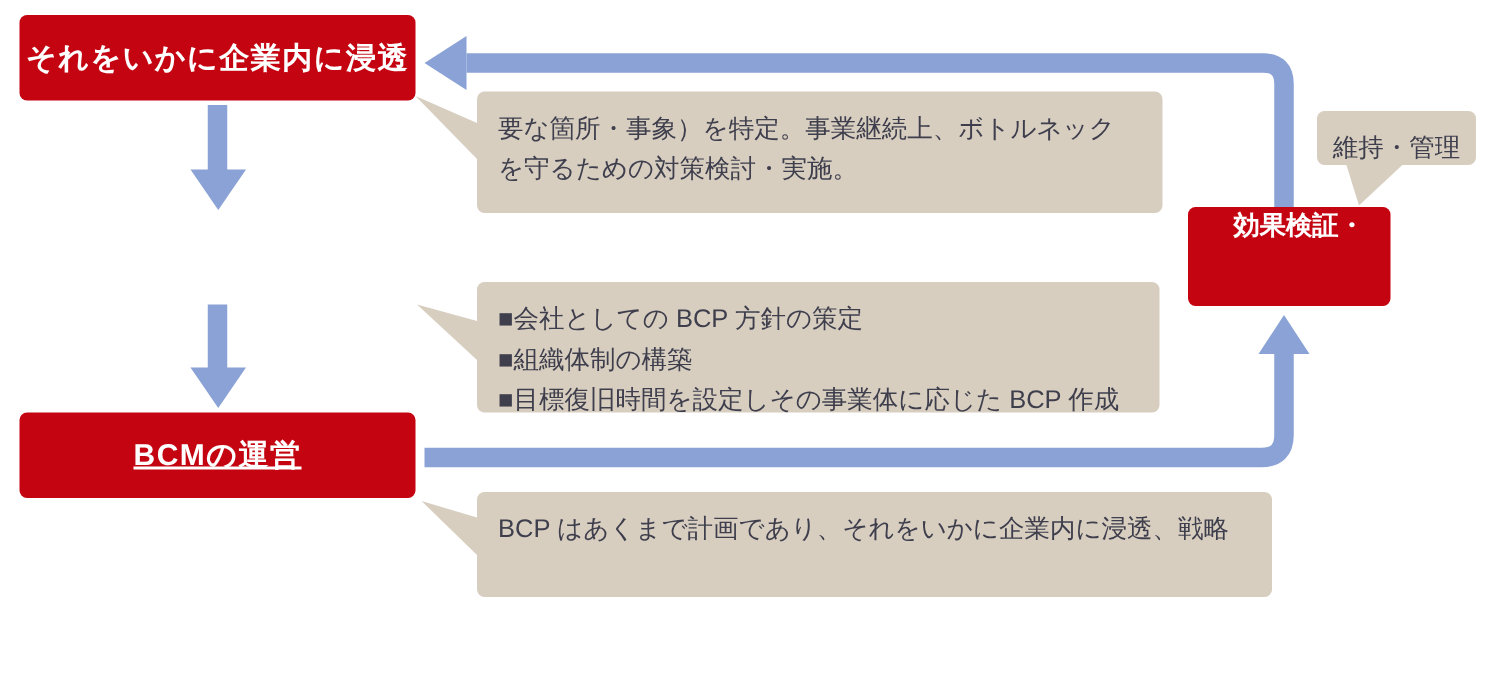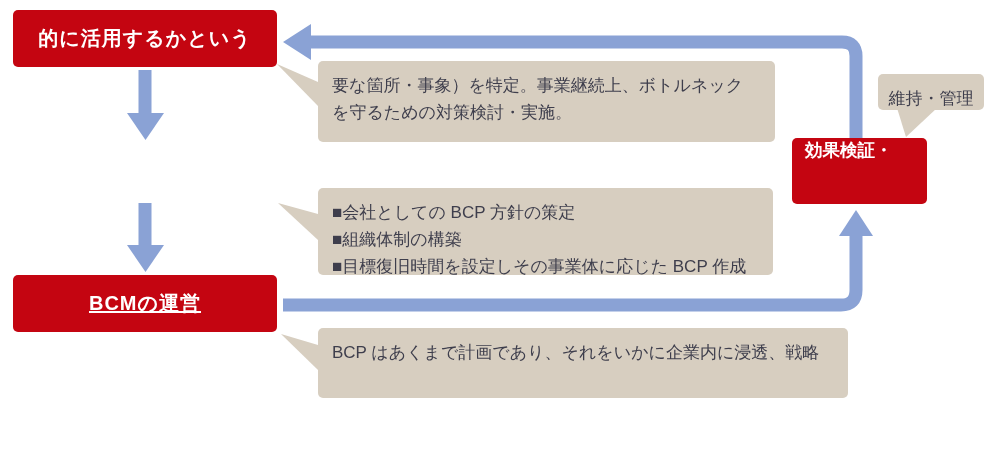--- a/index.html
+++ b/index.html
@@ -42,23 +42,23 @@
   }
   #box-bia { top: 10px; }
   #box-bcp { top: 143px; }
   #box-bcm { top: 275px; text-decoration: underline; }
   .red-box.result {
     left: 792px;
     top: 138px;
     width: 135px;
     height: 66px;
     font-size: 17.5px;
-    flex-direction: column;
+    flex-direction: row;
     align-items: flex-start;
-    justify-content: flex-start;
+    justify-content: center;
     padding-left: 13px;
     box-sizing: border-box;
     line-height: 1.45;
   }
   .callout {
     position: absolute;
     background: #d7cec0;
     border-radius: 5px;
     color: #3e3e4c;
     font-size: 17px;
@@ -113,21 +113,21 @@
       <polygon points="839,236 873,236 856,210" fill="#8aa2d5"></polygon>
     </g>
 
     <g>
       <path d="M 856 142 L 856 56 Q 856 42 842 42 L 311 42" fill="none" stroke="#8aa2d5" stroke-width="13"></path>
       <polygon points="311,24 311,60 283,42" fill="#8aa2d5"></polygon>
     </g>
   </svg>
 
   <div class="red-box step" id="box-bia">
-    <span>的に活用するかという</span>
+    <span>それをいかに企業内に浸透</span>
   </div>
   <div class="red-box step" id="box-bcm">
     <span>BCMの運営</span>
   </div>
 
   <div class="red-box result">
     <span>効果検証・</span>
   </div>
 
   <div class="maintain">

